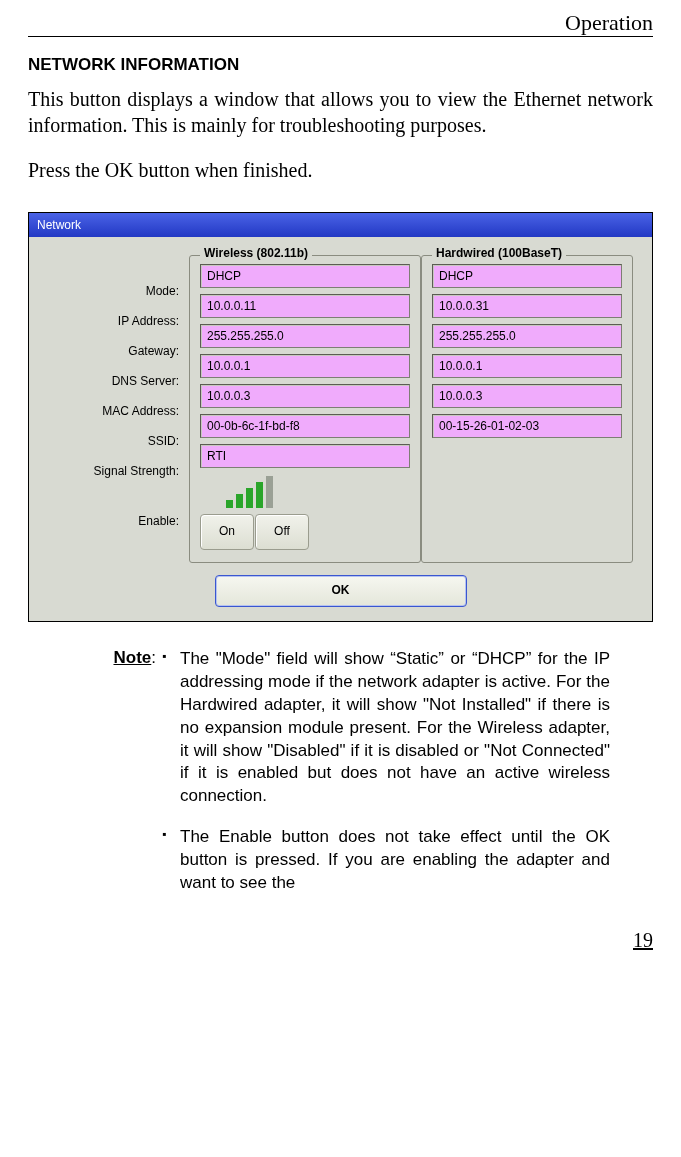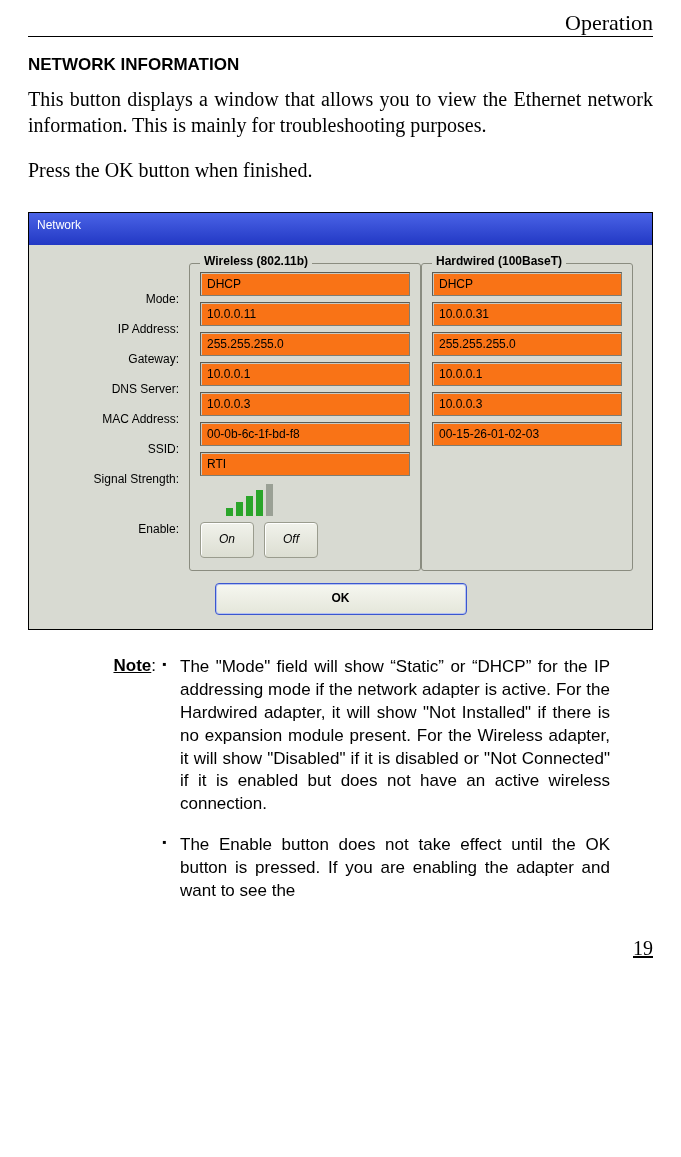--- a/index.html
+++ b/index.html
@@ -34,21 +34,21 @@
   .smallcaps {
     font-variant: small-caps;
   }
 
   
   .dialog-wrap {
     border: 1px solid #000;
     margin-top: 28px;
   }
   .titlebar {
-    height: 32px;
+    height: 24px;
     background: linear-gradient(#4a63e6, #2238c4);
     color: #fff;
     font-family: Tahoma, Arial, sans-serif;
     font-size: 12px;
     padding-left: 8px;
     line-height: 24px;
   }
   .dialog-body {
     background: #d8dad2;
     padding: 18px 10px 14px 10px;
@@ -80,21 +80,21 @@
     top: -10px;
     left: 10px;
     background: #d8dad2;
     padding: 0 4px;
     font-weight: bold;
   }
   .g-wireless { width: 210px; }
   .g-hardwired { width: 190px; }
   .field {
     height: 22px;
-    background: #f97316;
+    background: #f0abfc;
     border: 1px solid #7e7e74;
     border-top-color: #5c5c54;
     border-left-color: #5c5c54;
     margin-bottom: 6px;
     padding: 0 6px;
     line-height: 22px;
     box-shadow: inset 1px 1px 0 #c8c8c0;
   }
   .signal {
     width: 60px;
@@ -108,23 +108,22 @@
   .bar { width: 7px; background: #2aa52a; }
   .bar.b1 { height: 8px; }
   .bar.b2 { height: 14px; }
   .bar.b3 { height: 20px; }
   .bar.b4 { height: 26px; }
   .bar.b5 { height: 32px; }
   .bar.off { background: #9aa095; }
 
   .toggle-row {
     display: flex;
-    gap: 10px;
+    gap: 1px;
     margin-top: 2px;
-    font-style: italic;
   }
   .btn3d {
     width: 52px;
     height: 34px;
     background: linear-gradient(#f1f2eb, #dcded2);
     border: 1px solid #9a9c8e;
     border-radius: 4px;
     text-align: center;
     line-height: 32px;
     box-shadow: inset 1px 1px 0 #fff;

